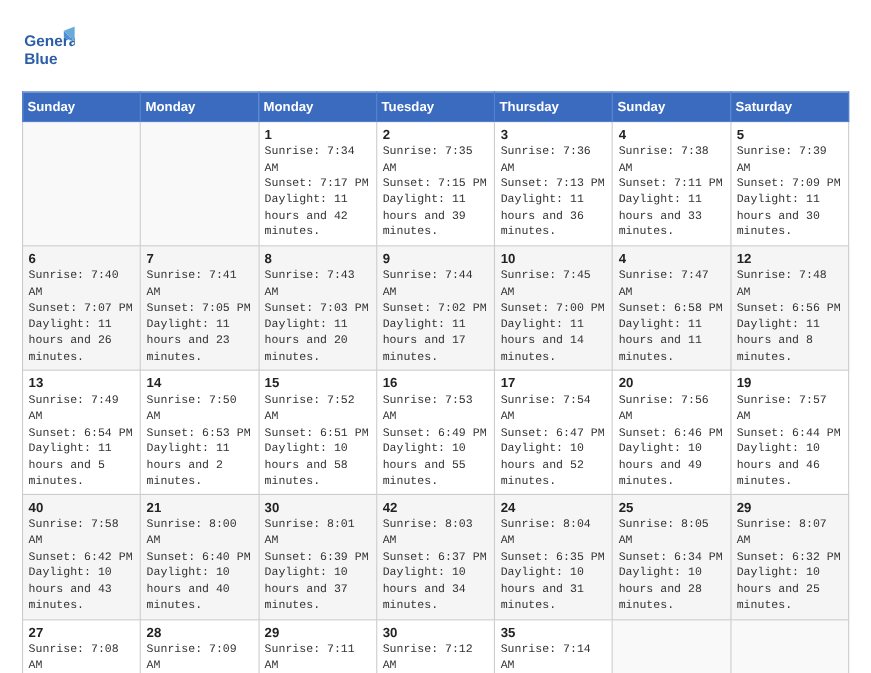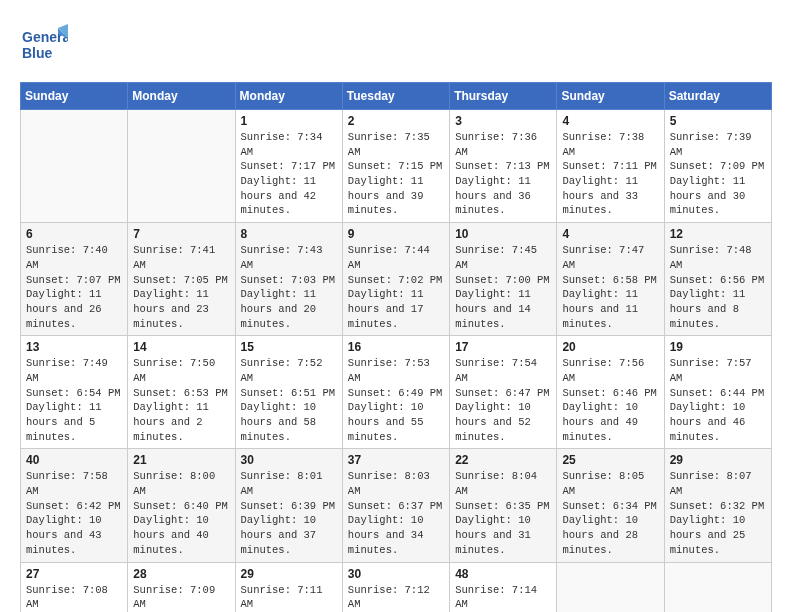--- a/index.html
+++ b/index.html
@@ -203,25 +203,25 @@
         </td>
         <td>
           <span class="day-num">21</span>
           <div class="day-detail">Sunrise: 8:00 AM<br>Sunset: 6:40 PM<br>Daylight: 10 hours and 40 minutes.</div>
         </td>
         <td>
           <span class="day-num">30</span>
           <div class="day-detail">Sunrise: 8:01 AM<br>Sunset: 6:39 PM<br>Daylight: 10 hours and 37 minutes.</div>
         </td>
         <td>
-          <span class="day-num">37</span>
+          <span class="day-num">42</span>
           <div class="day-detail">Sunrise: 8:03 AM<br>Sunset: 6:37 PM<br>Daylight: 10 hours and 34 minutes.</div>
         </td>
         <td>
-          <span class="day-num">22</span>
+          <span class="day-num">24</span>
           <div class="day-detail">Sunrise: 8:04 AM<br>Sunset: 6:35 PM<br>Daylight: 10 hours and 31 minutes.</div>
         </td>
         <td>
           <span class="day-num">25</span>
           <div class="day-detail">Sunrise: 8:05 AM<br>Sunset: 6:34 PM<br>Daylight: 10 hours and 28 minutes.</div>
         </td>
         <td>
           <span class="day-num">29</span>
           <div class="day-detail">Sunrise: 8:07 AM<br>Sunset: 6:32 PM<br>Daylight: 10 hours and 25 minutes.</div>
         </td>
@@ -237,20 +237,20 @@
         </td>
         <td>
           <span class="day-num">29</span>
           <div class="day-detail">Sunrise: 7:11 AM<br>Sunset: 5:28 PM<br>Daylight: 10 hours and 16 minutes.</div>
         </td>
         <td>
           <span class="day-num">30</span>
           <div class="day-detail">Sunrise: 7:12 AM<br>Sunset: 5:26 PM<br>Daylight: 10 hours and 14 minutes.</div>
         </td>
         <td>
-          <span class="day-num">48</span>
+          <span class="day-num">35</span>
           <div class="day-detail">Sunrise: 7:14 AM<br>Sunset: 5:25 PM<br>Daylight: 10 hours and 11 minutes.</div>
         </td>
         <td class="empty"></td>
         <td class="empty"></td>
       </tr>
     </tbody>
 </table>
 
 </body></html>

